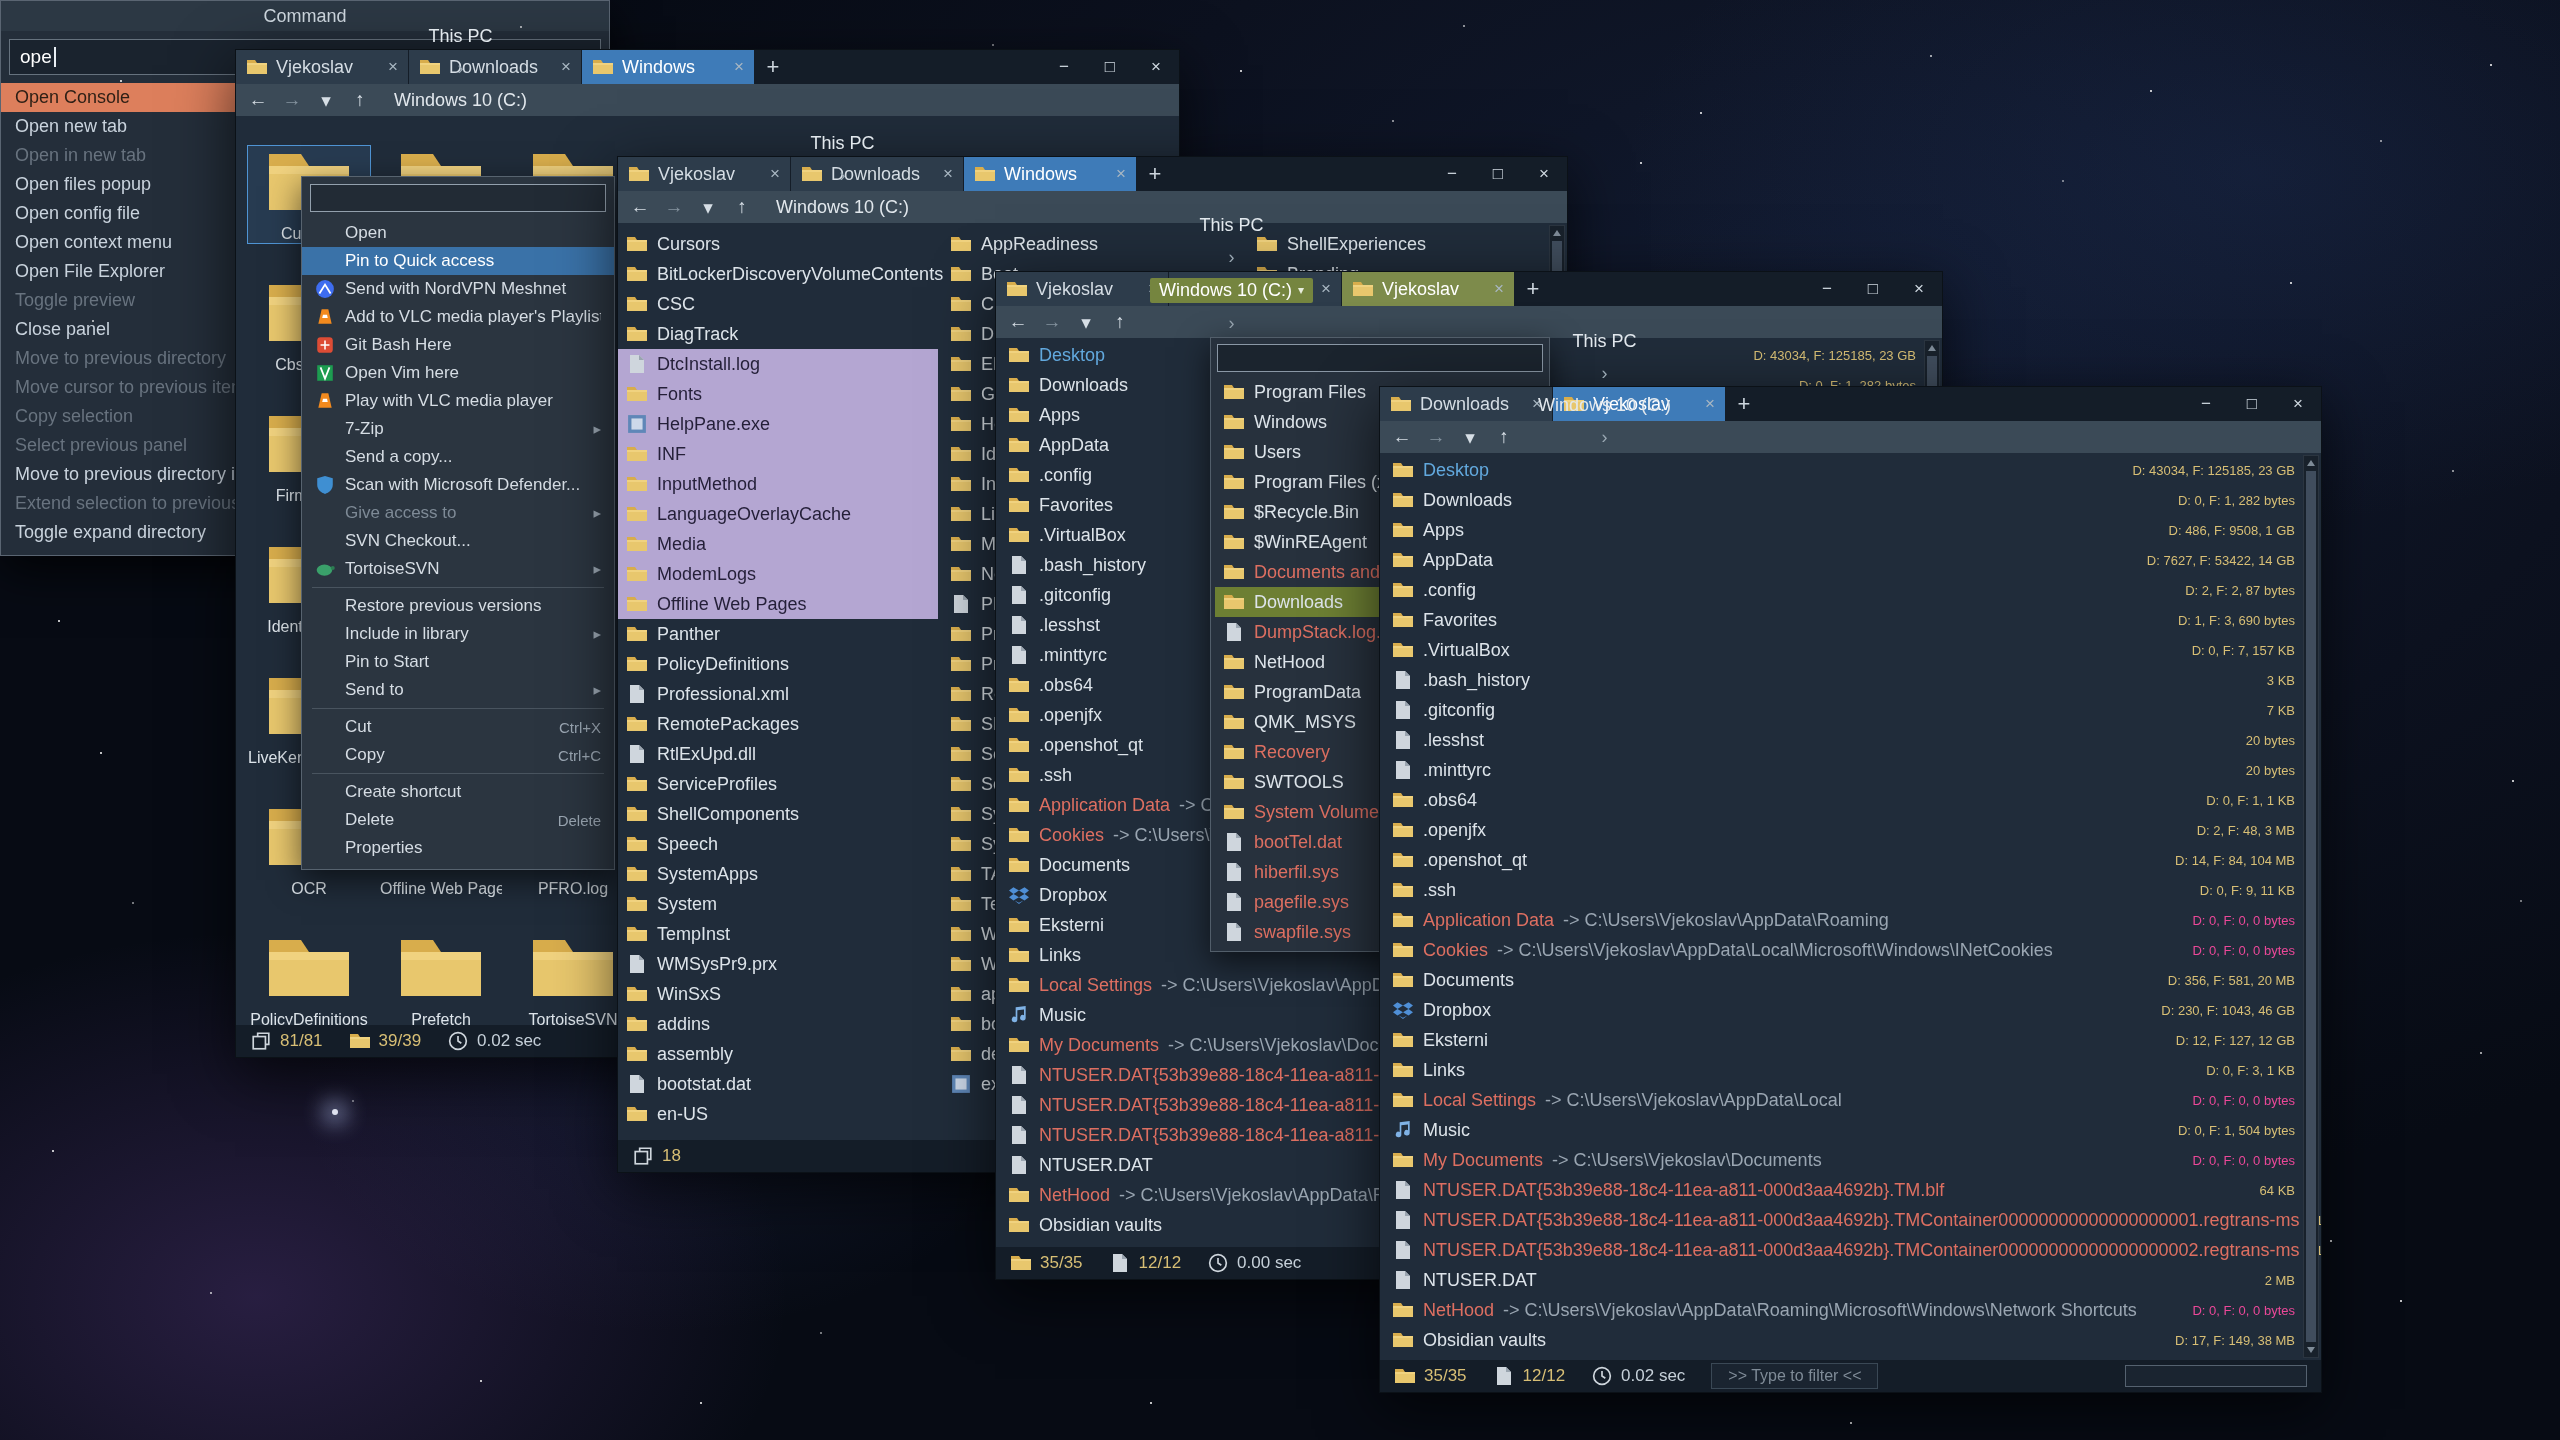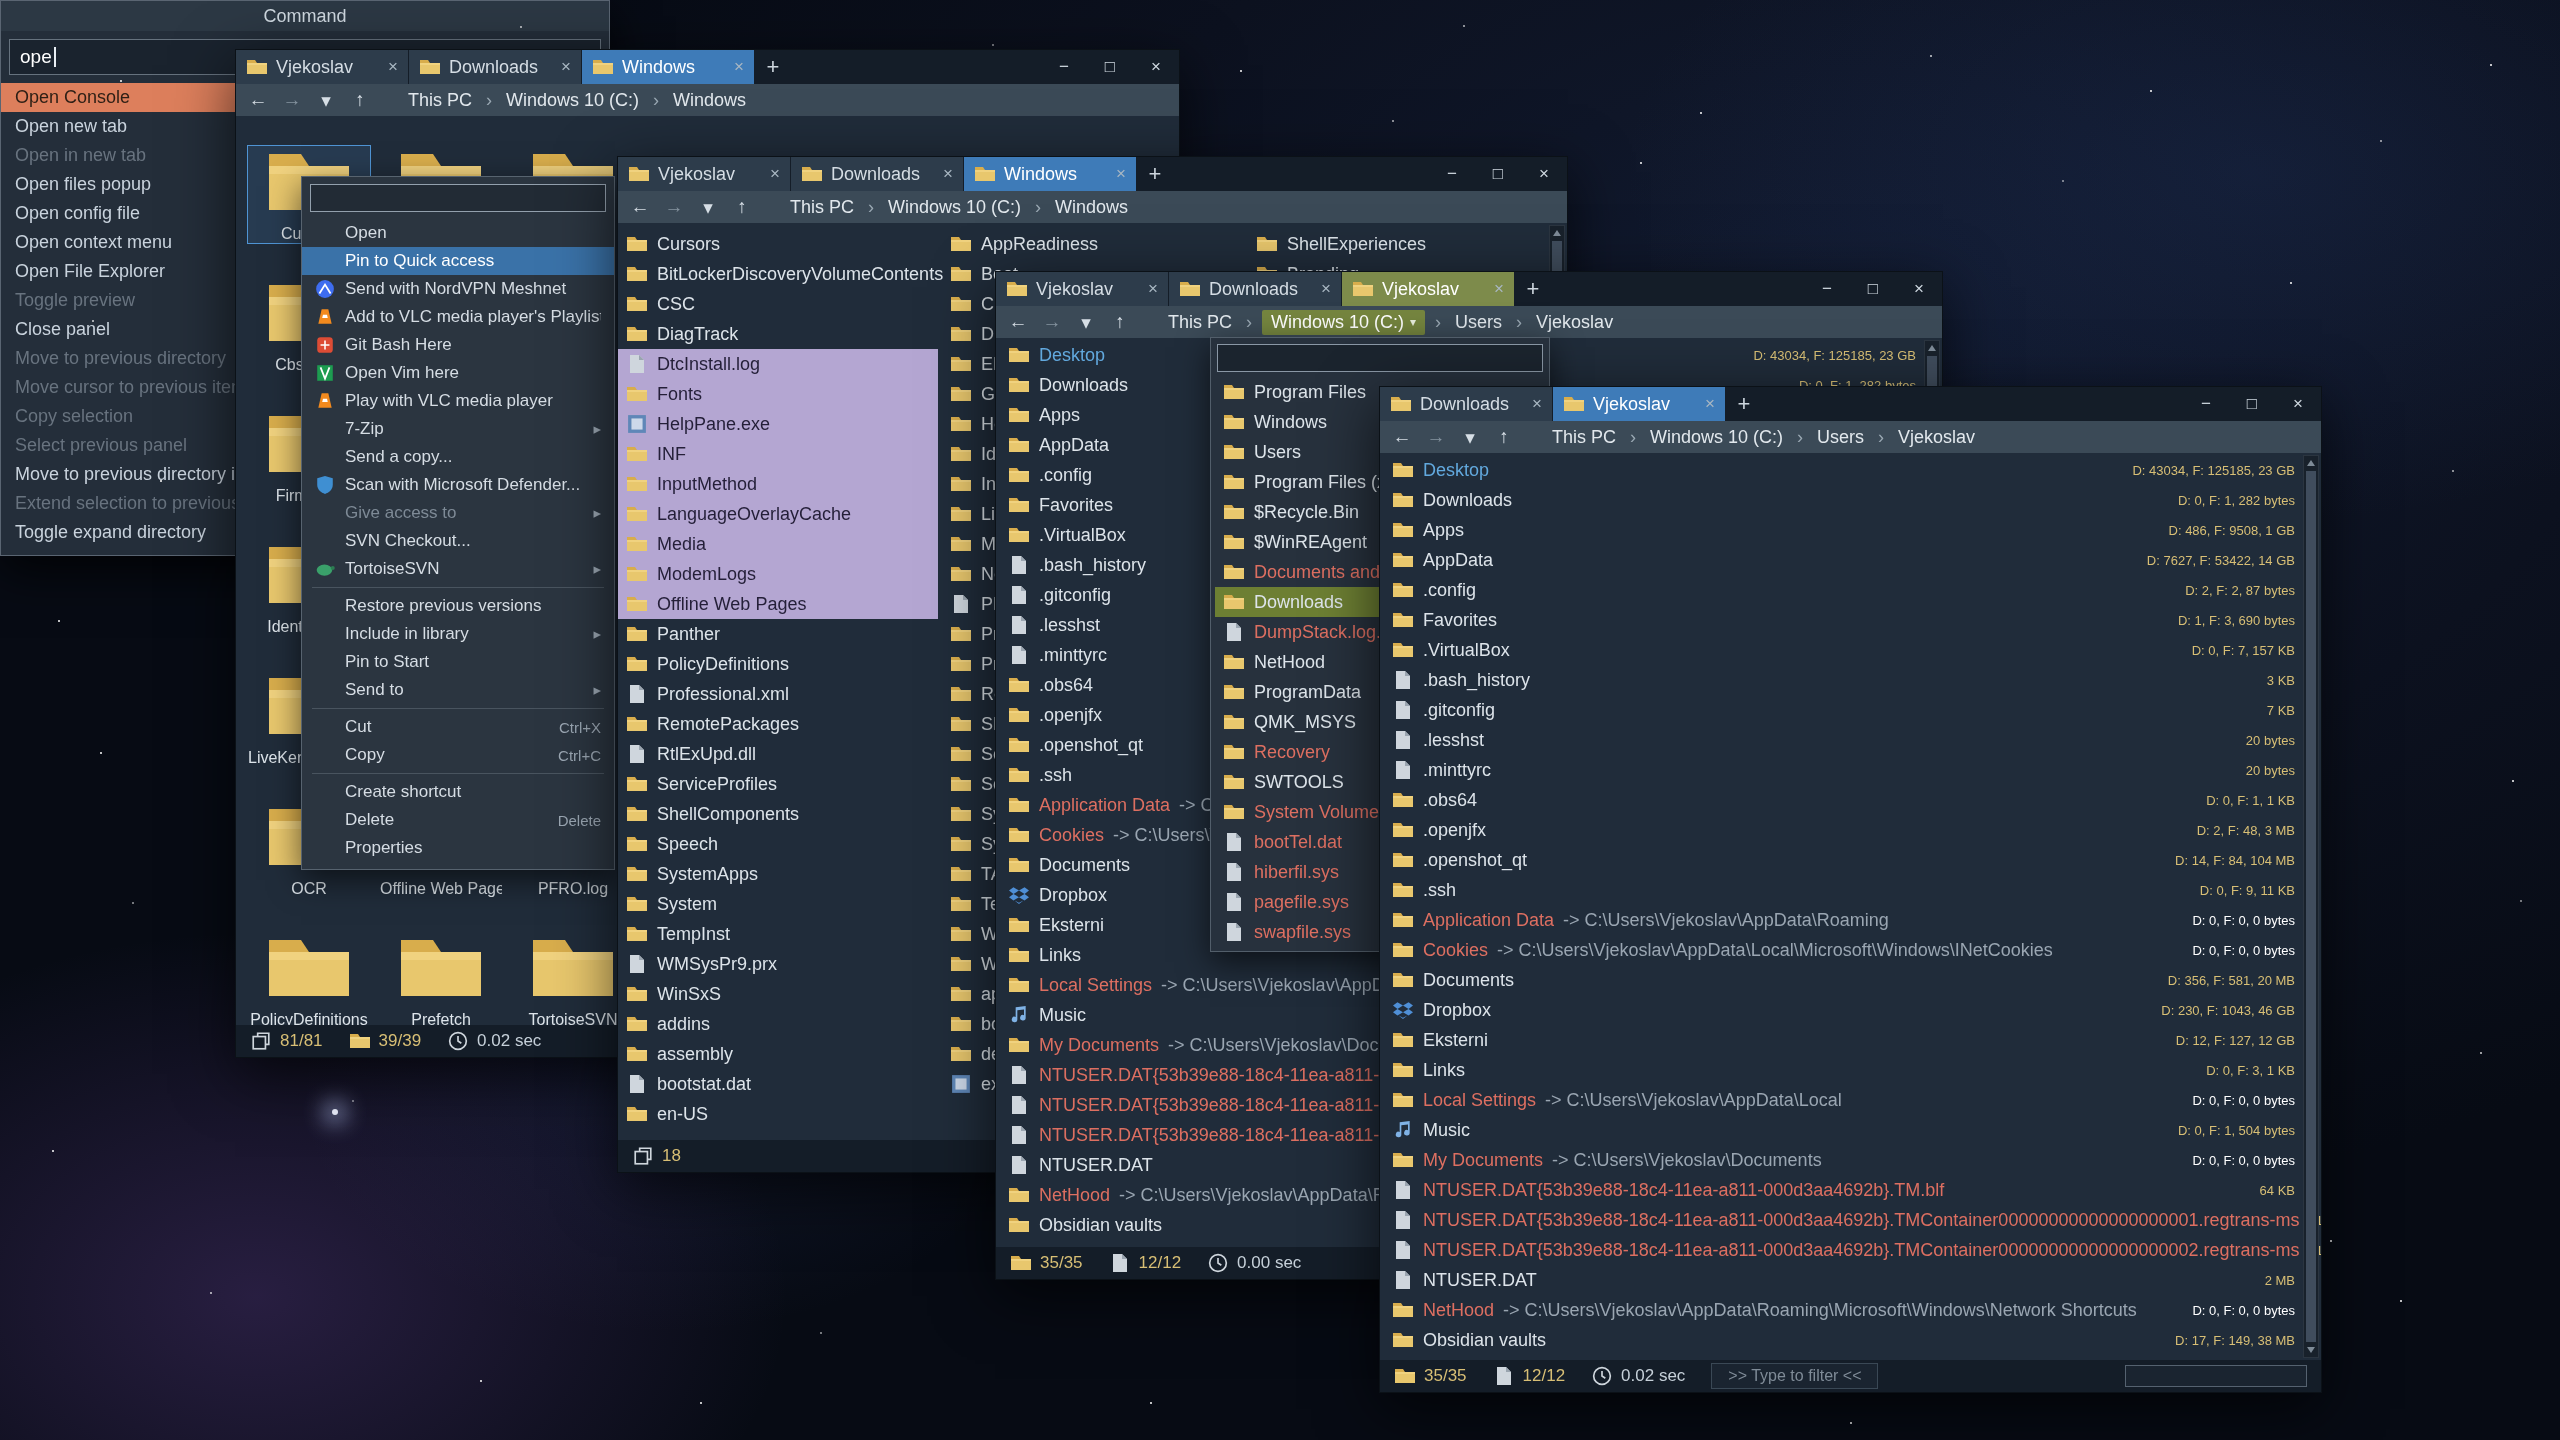--- a/index.html
+++ b/index.html
@@ -50,21 +50,21 @@
   .tab.active{background:#3e7bb8;color:#fff;}
   .tab.active.olive{background:#7d8b4b;}
   .tab-label{flex:1;white-space:nowrap;overflow:hidden;}
   .tab-close{color:#a9b7c2;font-size:17px;padding-left:6px;}
   .tab-plus{width:36px;display:flex;align-items:center;justify-content:center;color:#cdd6de;font-size:22px;}
   .win-controls{display:flex;}
   .win-btn{width:46px;display:flex;align-items:center;justify-content:center;color:#cfd8e0;font-size:17px;}
   .toolbar{height:32px;background:#3b4a57;display:flex;align-items:center;gap:10px;padding:0 10px;}
   .nav-btn{color:#d6dee5;font-size:19px;width:24px;text-align:center;}
   .nav-btn.dim{color:#8795a1;}
-  .crumb{display:flex;align-items:center;gap:10px;font-size:18px;color:#e2e8ed;margin-left:22px;white-space:nowrap;}
+  .crumb{display:flex;align-items:center;gap:10px;font-size:18px;color:#e2e8ed;margin-left:8px;white-space:nowrap;flex-direction:column;}
   .crumb-sep{color:#9aa8b3;font-size:18px;}
   .crumb-seg{display:flex;align-items:center;gap:6px;padding:1px 4px;}
   .crumb-seg.olive{background:#75853f;border-radius:2px;padding:2px 9px;color:#fff;}
   .crumb-caret{font-size:12px;color:#e8eedd;}
   .content{position:absolute;left:0;right:0;top:66px;bottom:32px;background:#202c3a;overflow:hidden;}
   .statusbar{position:absolute;left:0;right:0;bottom:0;height:32px;background:#141d28;display:flex;align-items:center;gap:26px;padding:0 14px;}
   .status-item{display:flex;align-items:center;gap:8px;}
   .status-text{font-size:17px;color:#c6d0d9;}
   .status-text.yellow{color:#d8bf75;}
   .filter-hint{padding:3px 16px;border:1px solid #3a4855;background:#1a2430;color:#7f8b97;font-size:16px;}
@@ -73,21 +73,21 @@
   .icn{display:inline-flex;flex:none;}
   .icn.sm svg{width:22px;height:20px;}
   .icn.big svg{width:92px;height:72px;}
   
   .list-row{display:flex;align-items:center;gap:9px;height:30px;padding:0 12px;font-size:18px;color:#dde4ea;white-space:nowrap;}
   .list-row.sel{background:#b4a6d2;}
   .list-row.sel .fname{color:#241f38;}
   .fname.red{color:#dd6f61;} .fname.blue{color:#62a9de;}
   .flink{color:#9aa6b2;}
   .fsize{margin-left:auto;color:#d8bf75;font-size:13px;}
-  .fsize.red{color:#ffffff;}
+  .fsize.red{color:#ec4899;}
   #c-list,#d-list{position:absolute;inset:2px 0 0 0;}
   #c-list .list-row,#d-list .list-row{padding-right:26px;}
   
   #a-grid{position:absolute;inset:0;}
   .tile{position:absolute;width:122px;text-align:center;}
   .tile.sel{outline:1px solid #4f94d4;background:rgba(79,148,212,.15);}
   .tile .icn{display:block;margin:0 auto;width:92px;}
   .tile-label{font-size:16px;color:#dde4ea;white-space:nowrap;overflow:hidden;margin-top:3px;}
   
   .bcol{position:absolute;top:6px;}

